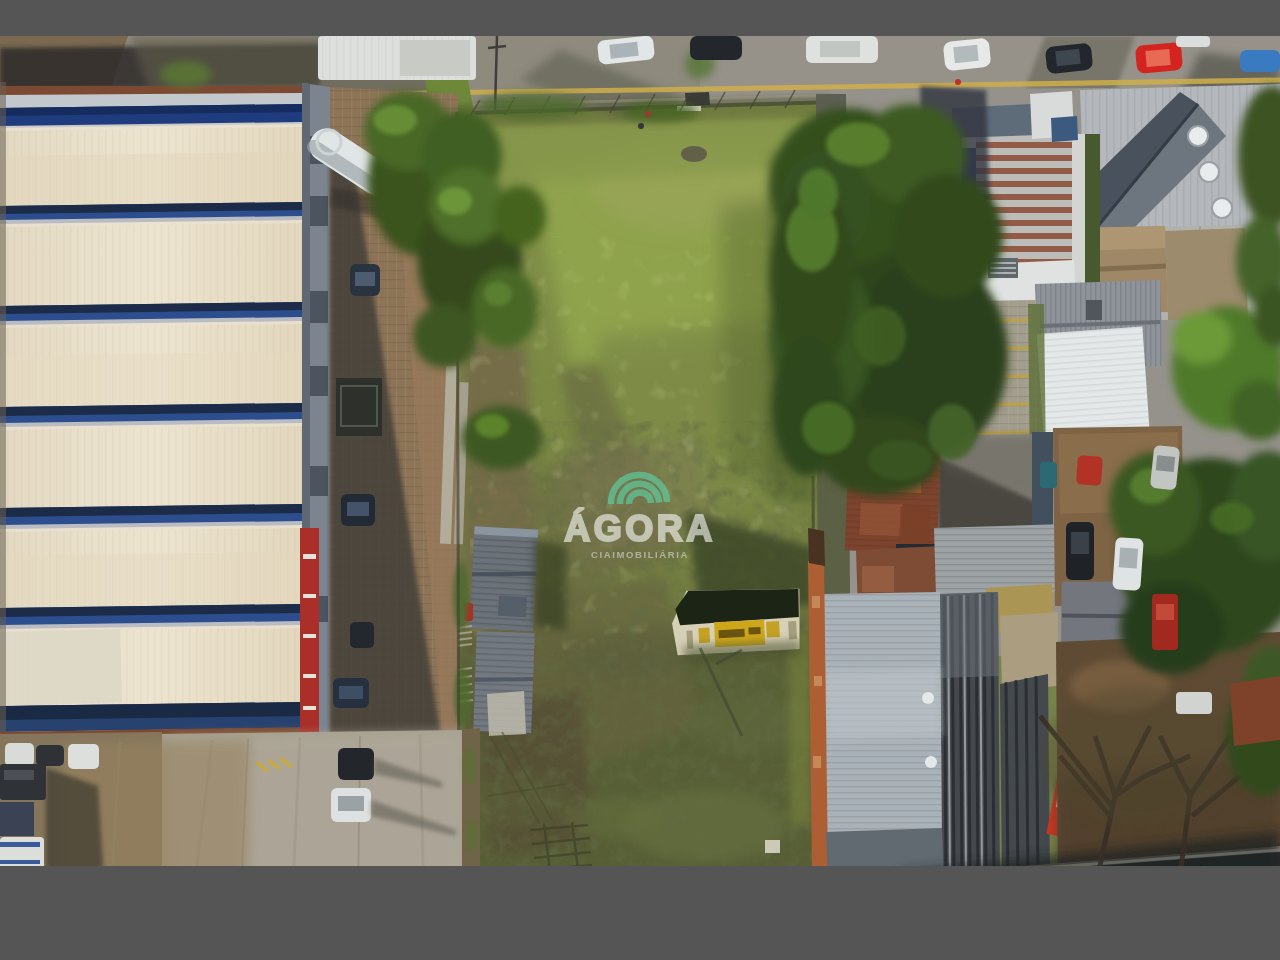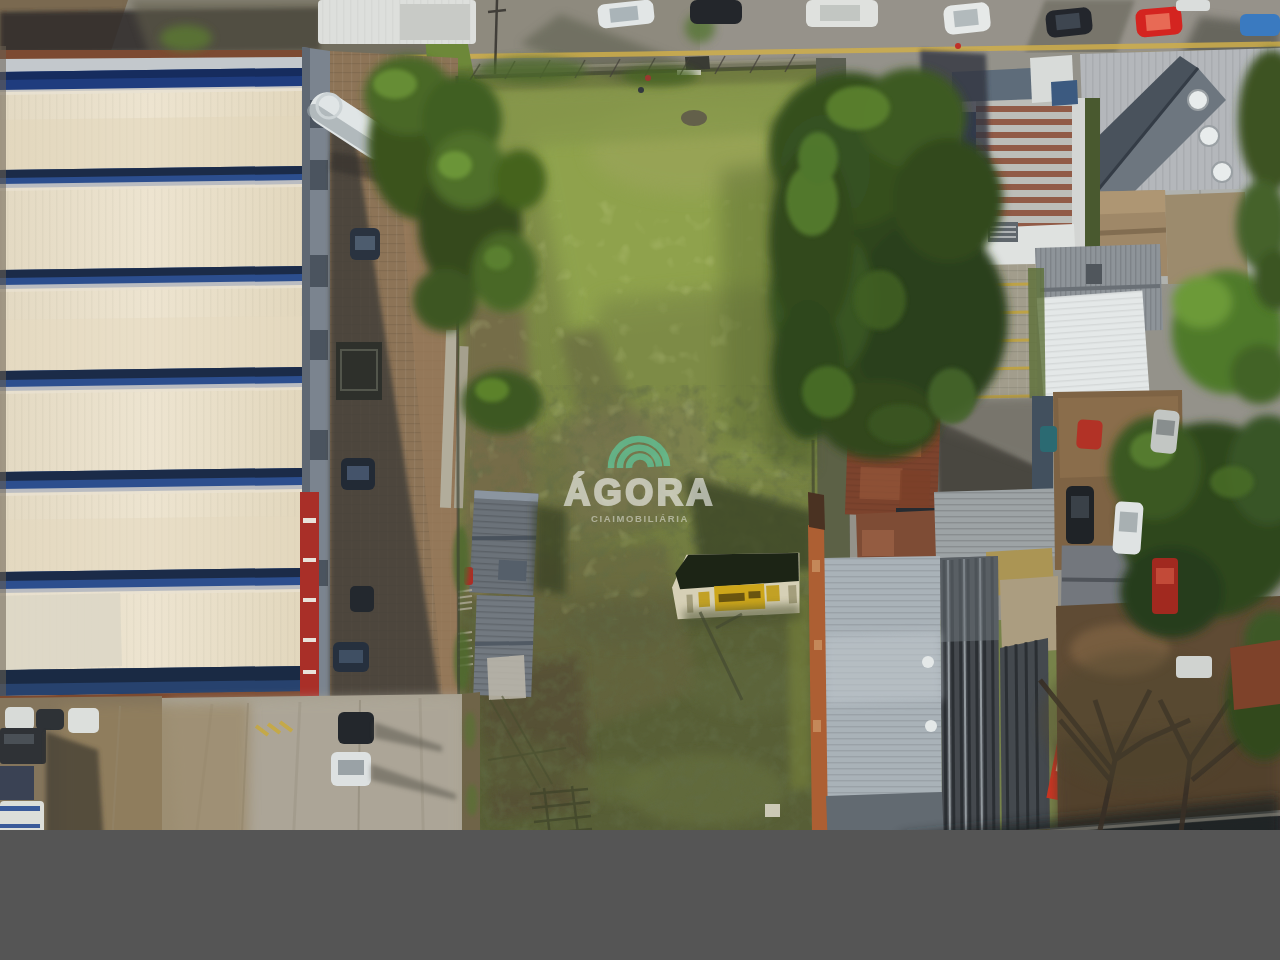--- a/index.html
+++ b/index.html
@@ -1,16 +1,16 @@
 <!DOCTYPE html>
 <html><head>
 <meta charset="utf-8">
 <style>
   html,body{margin:0;padding:0;background:#555;}
-  #stage{width:1280px;height:830px;position:relative;overflow:hidden;font-family:"Liberation Sans",sans-serif;}
+  #stage{width:1280px;height:830px;position:relative;overflow:hidden;font-family:"Liberation Sans",sans-serif;margin-top:36px;}
   svg{display:block;}
 </style>
 </head>
 <body>
 <div id="stage">
 <svg width="1280" height="960" viewBox="0 0 1280 960" xmlns="http://www.w3.org/2000/svg">
 <defs>
   <linearGradient id="grassTop" x1="0" y1="0" x2="0" y2="1">
     <stop offset="0" stop-color="#83914a"></stop>
     <stop offset="0.42" stop-color="#7a8844"></stop>

